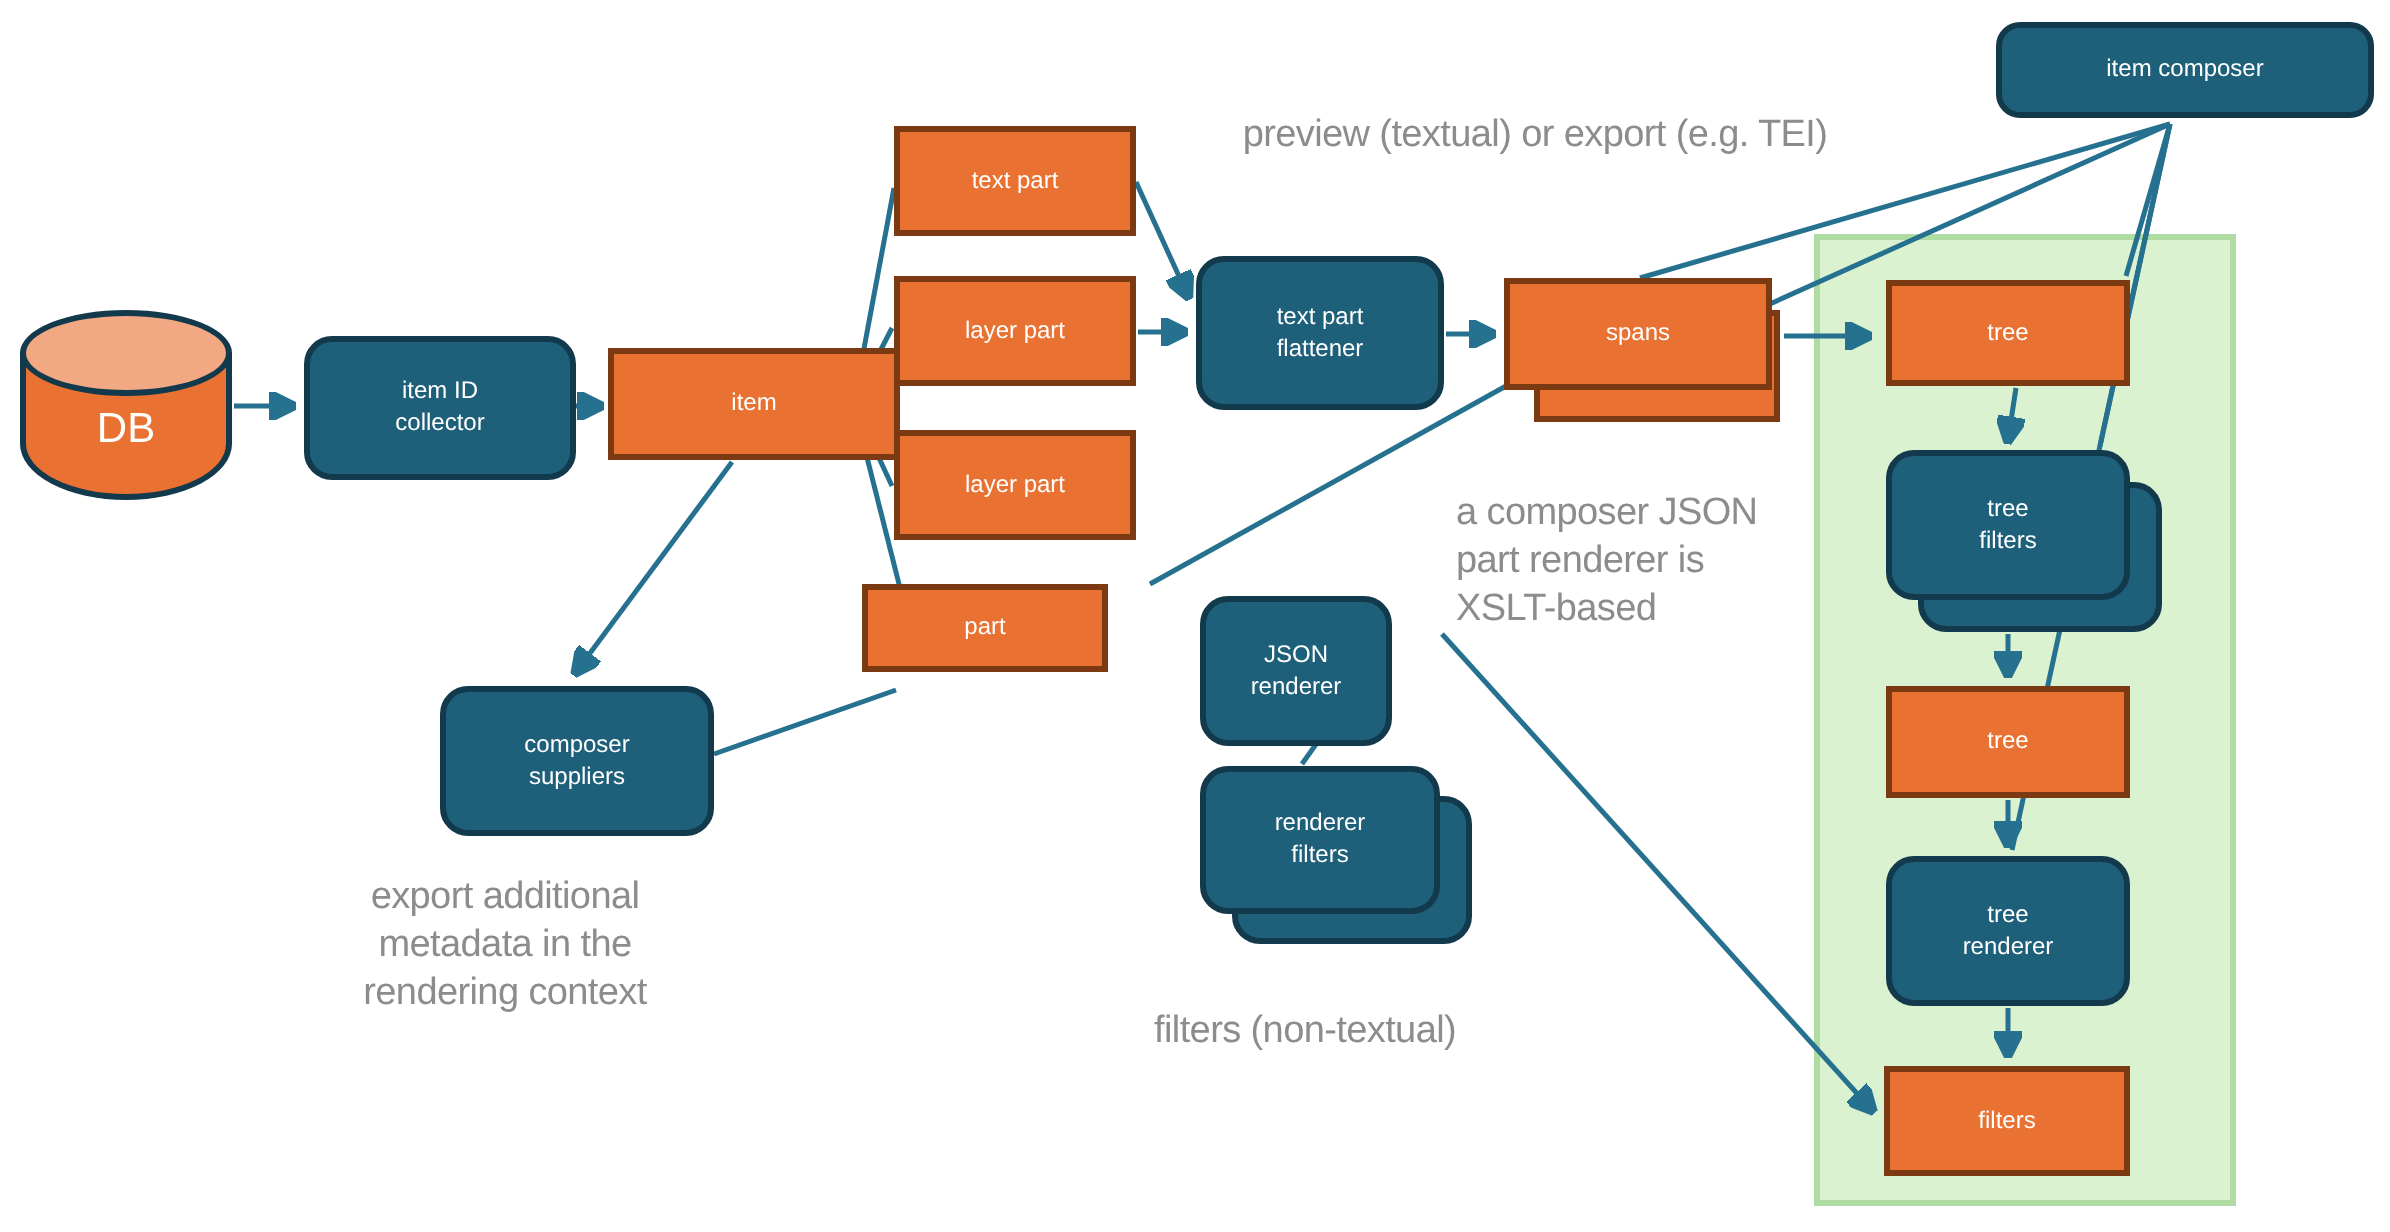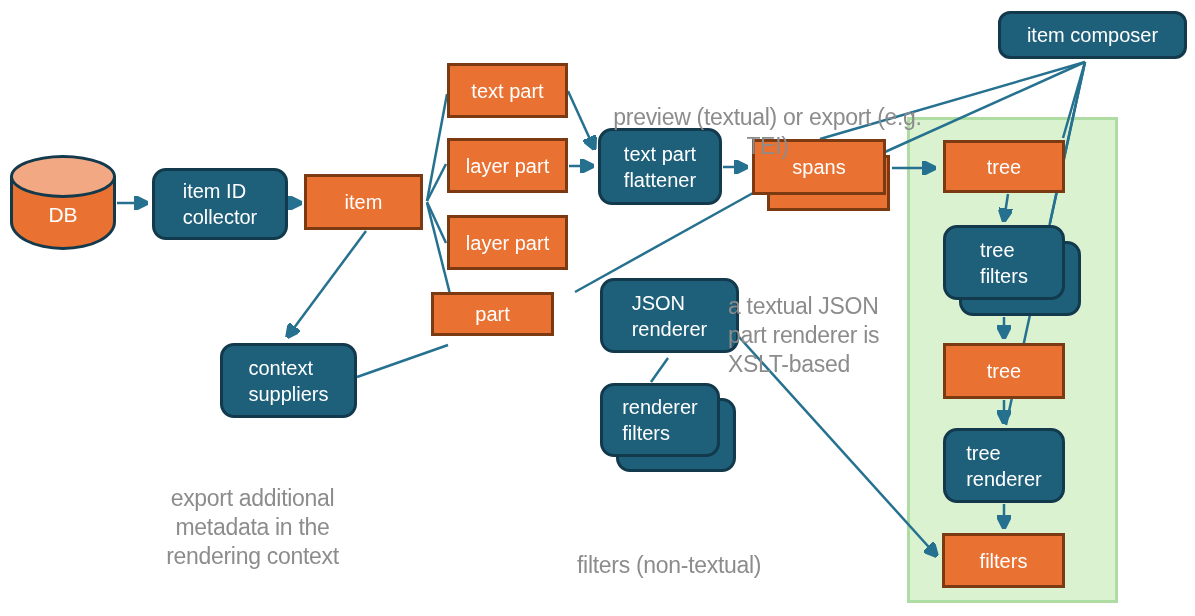--- a/index.html
+++ b/index.html
@@ -11,22 +11,22 @@
     --db-top-fill:#F2A983;--annotation-gray:#8C8C8C;--label-text:#FFFFFF;
   }
   .panel{
     position:absolute;z-index:0;background:var(--green-fill);
     border:3px solid var(--green-border);box-sizing:border-box;
   }
   svg.wires{position:absolute;left:0;top:0;z-index:1;}
   svg.wires path{stroke:var(--connector);stroke-width:2.5;fill:none;}
   .node{
     position:absolute;z-index:3;box-sizing:border-box;
-    display:flex;align-items:center;justify-content:center;text-align:left;
-    color:var(--label-text);font-size:20px;line-height:1.3;white-space:pre-line;
+    display:flex;align-items:center;justify-content:center;text-align:center;
+    color:var(--label-text);font-size:12px;line-height:1.3;white-space:pre-line;
   }
   .orange{background:var(--orange-fill);border:3px solid var(--orange-border);}
   .teal{background:var(--teal-fill);border:3px solid var(--teal-border);border-radius:14px;}
   .shadow{position:absolute;z-index:2;box-sizing:border-box;}
   .shadow.orange{z-index:2;}
   .shadow.teal{z-index:2;}
   .db-top{
     position:absolute;z-index:4;box-sizing:border-box;border-radius:50%;
     background:var(--db-top-fill);border:3px solid var(--teal-border);
   }
@@ -34,21 +34,21 @@
     position:absolute;z-index:3;box-sizing:border-box;
     background:var(--orange-fill);border:3px solid var(--teal-border);border-top:none;
     border-radius:0 0 50% 50% / 0 0 38% 38%;
   }
   .db-label{
     position:absolute;z-index:5;color:var(--label-text);font-size:21px;
     display:flex;align-items:center;justify-content:center;text-align:right;
   }
   .annotation{
     position:absolute;z-index:4;color:var(--annotation-gray);
-    font-size:23px;line-height:1.26;letter-spacing:-0.3px;white-space:pre-line;margin-top:47px;
+    font-size:19px;line-height:1.26;letter-spacing:-0.3px;white-space:pre-line;
   }
   .a-center{text-align:center;}
 </style>
 </head>
 <body>
 
 <div id="stage" style="--orange-fill: #E97132; --orange-border: #7B3A12; --teal-fill: #1E5F7A; --teal-border: #12394C; --connector: #25718F; --green-fill: #DAF2D0; --green-border: #AEDCA2; --db-top-fill: #F2A983; --annotation-gray: #8C8C8C; --label-text: #FFFFFF;">
 
   <div class="panel" style="left:907px;top:117px;width:211px;height:486px"></div>
 
@@ -83,54 +83,54 @@
     <path d="M668,358 L651,382"></path>
     <path d="M721,317 L936,555" marker-end="url(#arrow)"></path>
   </svg>
 
   <div class="db-body" style="left:10px;top:176px;width:106px;height:74px"></div>
   <div class="db-top" style="left:10px;top:155px;width:106px;height:43px"></div>
   <div class="db-label" style="left:10px;top:185px;width:106px;height:60px">DB</div>
 
   <div class="node teal" style="left:152px;top:168px;width:136px;height:72px">item ID
 collector</div>
-  <div class="node orange" style="left:304px;top:174px;width:119px;height:56px">item</div>
+  <div class="node orange" style="left:304px;top:174px;width:146px;height:56px">item</div>
 
   <div class="node orange" style="left:447px;top:63px;width:121px;height:55px">text part</div>
   <div class="node orange" style="left:447px;top:138px;width:121px;height:55px">layer part</div>
   <div class="node orange" style="left:447px;top:215px;width:121px;height:55px">layer part</div>
   <div class="node orange" style="left:431px;top:292px;width:123px;height:44px">part</div>
 
   <div class="node teal" style="left:598px;top:128px;width:124px;height:77px">text part
 flattener</div>
   <div class="shadow orange" style="left:767px;top:155px;width:123px;height:56px;background:var(--orange-fill);border:3px solid var(--orange-border)"></div>
   <div class="node orange" style="left:752px;top:139px;width:134px;height:56px">spans</div>
 
-  <div class="node teal" style="left:600px;top:278px;width:139px;height:75px">JSON
+  <div class="node teal" style="left:600px;top:298px;width:96px;height:75px">JSON
 renderer</div>
   <div class="shadow teal" style="left:616px;top:398px;width:120px;height:74px;background:var(--teal-fill);border:3px solid var(--teal-border);border-radius:14px"></div>
   <div class="node teal" style="left:600px;top:383px;width:120px;height:74px">renderer
 filters</div>
 
-  <div class="node teal" style="left:220px;top:343px;width:137px;height:75px">context
+  <div class="node teal" style="left:220px;top:343px;width:137px;height:75px">composer
 suppliers</div>
 
   <div class="node teal" style="left:998px;top:11px;width:189px;height:48px;border-radius:12px">item composer</div>
 
   <div class="node orange" style="left:943px;top:140px;width:122px;height:53px">tree</div>
   <div class="shadow teal" style="left:959px;top:241px;width:122px;height:75px;background:var(--teal-fill);border:3px solid var(--teal-border);border-radius:14px"></div>
   <div class="node teal" style="left:943px;top:225px;width:122px;height:75px">tree
 filters</div>
   <div class="node orange" style="left:943px;top:343px;width:122px;height:56px">tree</div>
   <div class="node teal" style="left:943px;top:428px;width:122px;height:75px">tree
 renderer</div>
   <div class="node orange" style="left:942px;top:533px;width:123px;height:55px">filters</div>
 
   <div class="annotation a-center" style="left:595px;top:56px;width:345px">preview (textual) or export (e.g. TEI)</div>
-  <div class="annotation" style="left:728px;top:245px;width:180px">a textual JSON
+  <div class="annotation" style="left:728px;top:245px;width:180px">a composer JSON
 part renderer is
 XSLT-based</div>
   <div class="annotation a-center" style="left:160px;top:437px;width:185px">export additional
 metadata in the
 rendering context</div>
   <div class="annotation" style="left:577px;top:504px;width:220px">filters (non-textual)</div>
 
 </div>
 
 </body></html>

